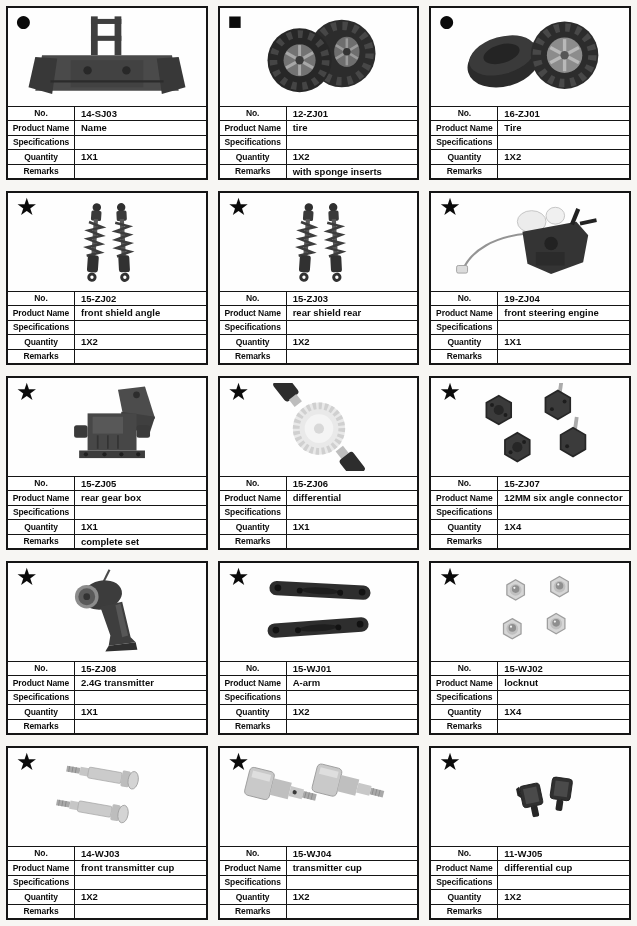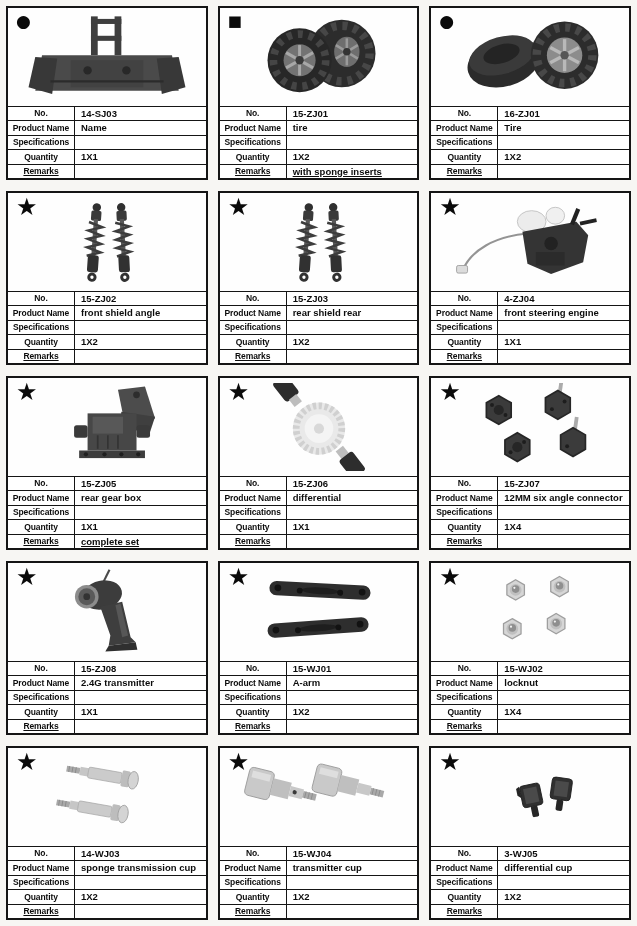--- a/index.html
+++ b/index.html
@@ -66,21 +66,21 @@
     font-size:8.5px;
     letter-spacing:-0.1px;
   }
   table.info td.value{
     font-size:9.5px;
     padding-left:6px;
     text-align:left;
   }
   table.info tr td:first-child{border-left:none;}
   table.info tr td:last-child{border-right:none;}
-  table.info tr:last-child td{border-bottom:none;text-decoration:underline;}
+  table.info tr:last-child td{border-bottom:none;}
 </style>
 </head>
 <body>
 
 <main class="grid" id="parts-grid">
   <section class="cell">
     <div class="image-area">
       <span class="symbol circle">●</span>
       <div class="part-svg">
           <svg viewBox="0 0 190 104" preserveAspectRatio="xMidYMid meet" xmlns="http://www.w3.org/2000/svg">
@@ -149,21 +149,21 @@
               <line x1="56" y1="65" x2="88" y2="47"></line>
             </g>
             <circle cx="72" cy="56" r="5" fill="#3a3a3a"></circle>
           </svg>
         </div>
     </div>
     <table class="info">
       <tbody>
         <tr>
           <td class="label">No.</td>
-          <td class="value">15-ZJ01</td>
+          <td class="value">12-ZJ01</td>
         </tr>
         <tr>
           <td class="label">Product Name</td>
           <td class="value">tire</td>
         </tr>
         <tr>
           <td class="label">Specifications</td>
           <td class="value"></td>
         </tr>
         <tr>
@@ -344,21 +344,21 @@
             <rect x="154" y="26" width="20" height="4.5" fill="#222222" transform="rotate(-12 164 28)"></rect>
             <circle cx="120" cy="54" r="8" fill="#222222"></circle>
             <rect x="102" y="64" width="34" height="16" fill="#2b2b2b"></rect>
           </svg>
         </div>
     </div>
     <table class="info">
       <tbody>
         <tr>
           <td class="label">No.</td>
-          <td class="value">4-ZJ04</td>
+          <td class="value">19-ZJ04</td>
         </tr>
         <tr>
           <td class="label">Product Name</td>
           <td class="value">front steering engine</td>
         </tr>
         <tr>
           <td class="label">Specifications</td>
           <td class="value"></td>
         </tr>
         <tr>
@@ -712,21 +712,21 @@
         </div>
     </div>
     <table class="info">
       <tbody>
         <tr>
           <td class="label">No.</td>
           <td class="value">14-WJ03</td>
         </tr>
         <tr>
           <td class="label">Product Name</td>
-          <td class="value">sponge transmission cup</td>
+          <td class="value">front transmitter cup</td>
         </tr>
         <tr>
           <td class="label">Specifications</td>
           <td class="value"></td>
         </tr>
         <tr>
           <td class="label">Quantity</td>
           <td class="value">1X2</td>
         </tr>
         <tr>
@@ -812,21 +812,21 @@
               <rect x="4" y="4" width="16" height="18" fill="#4a4a4a"></rect>
               <rect x="8.5" y="26" width="8" height="13" rx="2" fill="#262626"></rect>
             </g>
           </svg>
         </div>
     </div>
     <table class="info">
       <tbody>
         <tr>
           <td class="label">No.</td>
-          <td class="value">3-WJ05</td>
+          <td class="value">11-WJ05</td>
         </tr>
         <tr>
           <td class="label">Product Name</td>
           <td class="value">differential cup</td>
         </tr>
         <tr>
           <td class="label">Specifications</td>
           <td class="value"></td>
         </tr>
         <tr>

